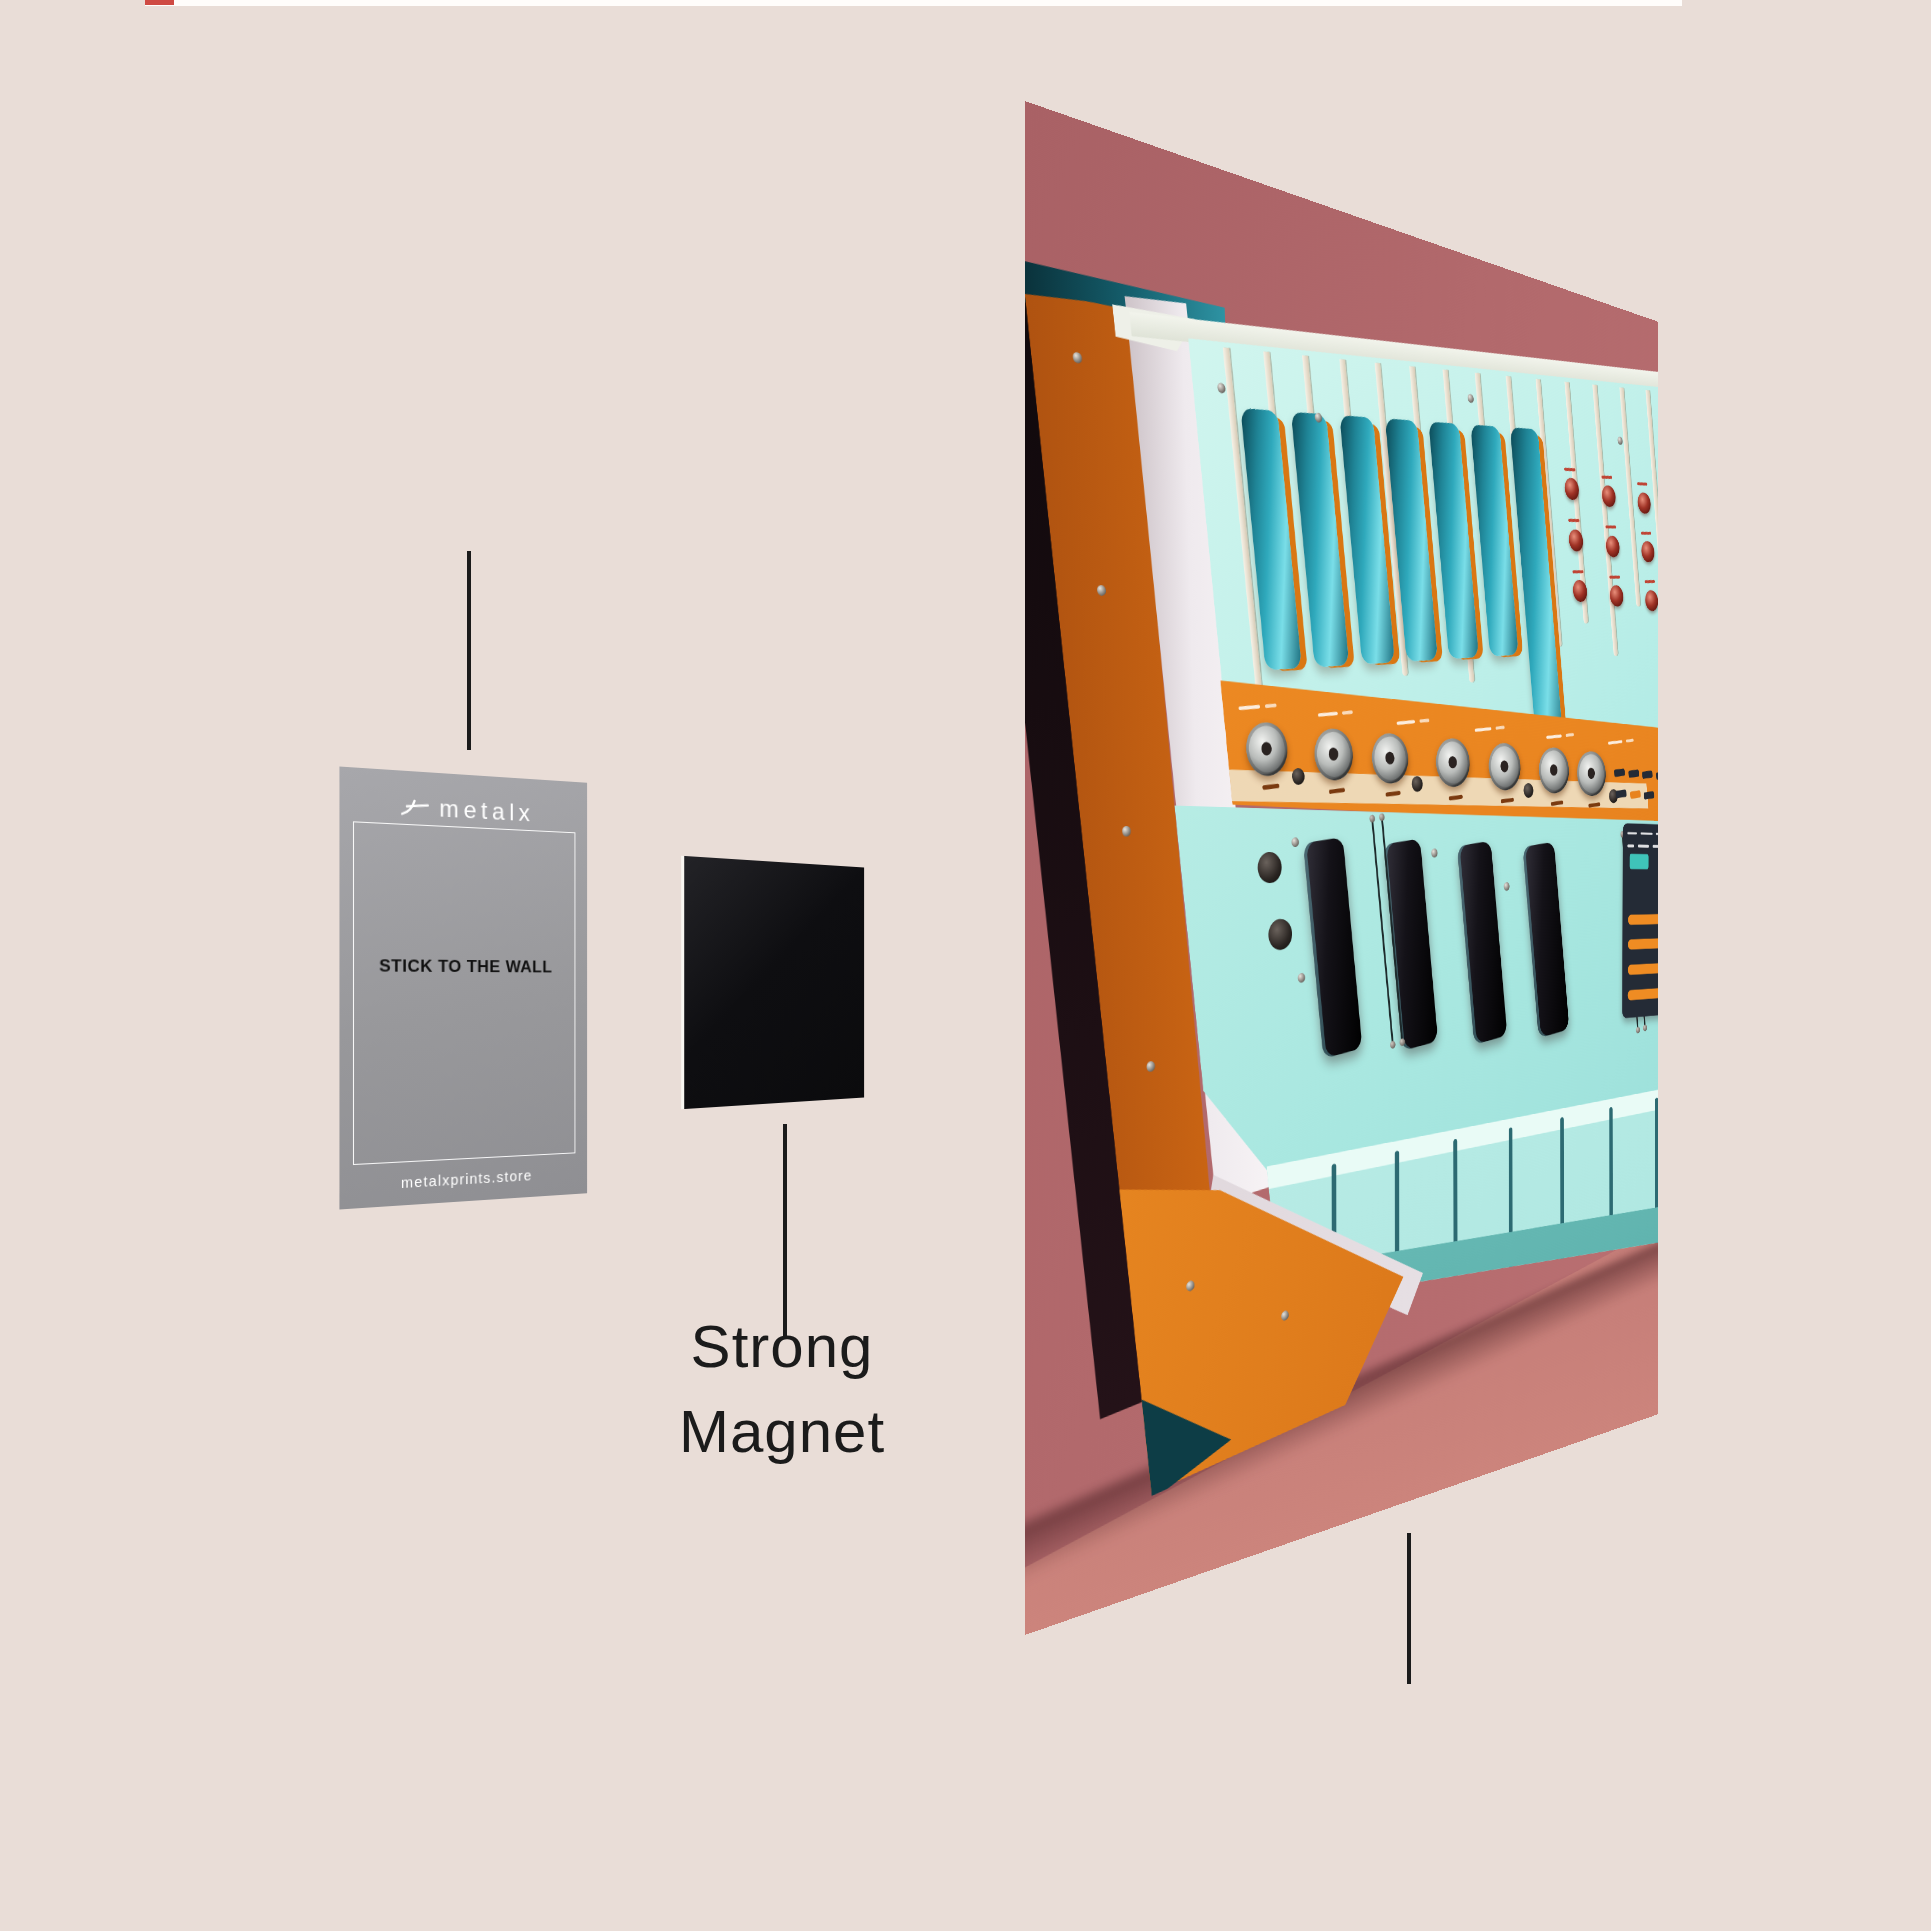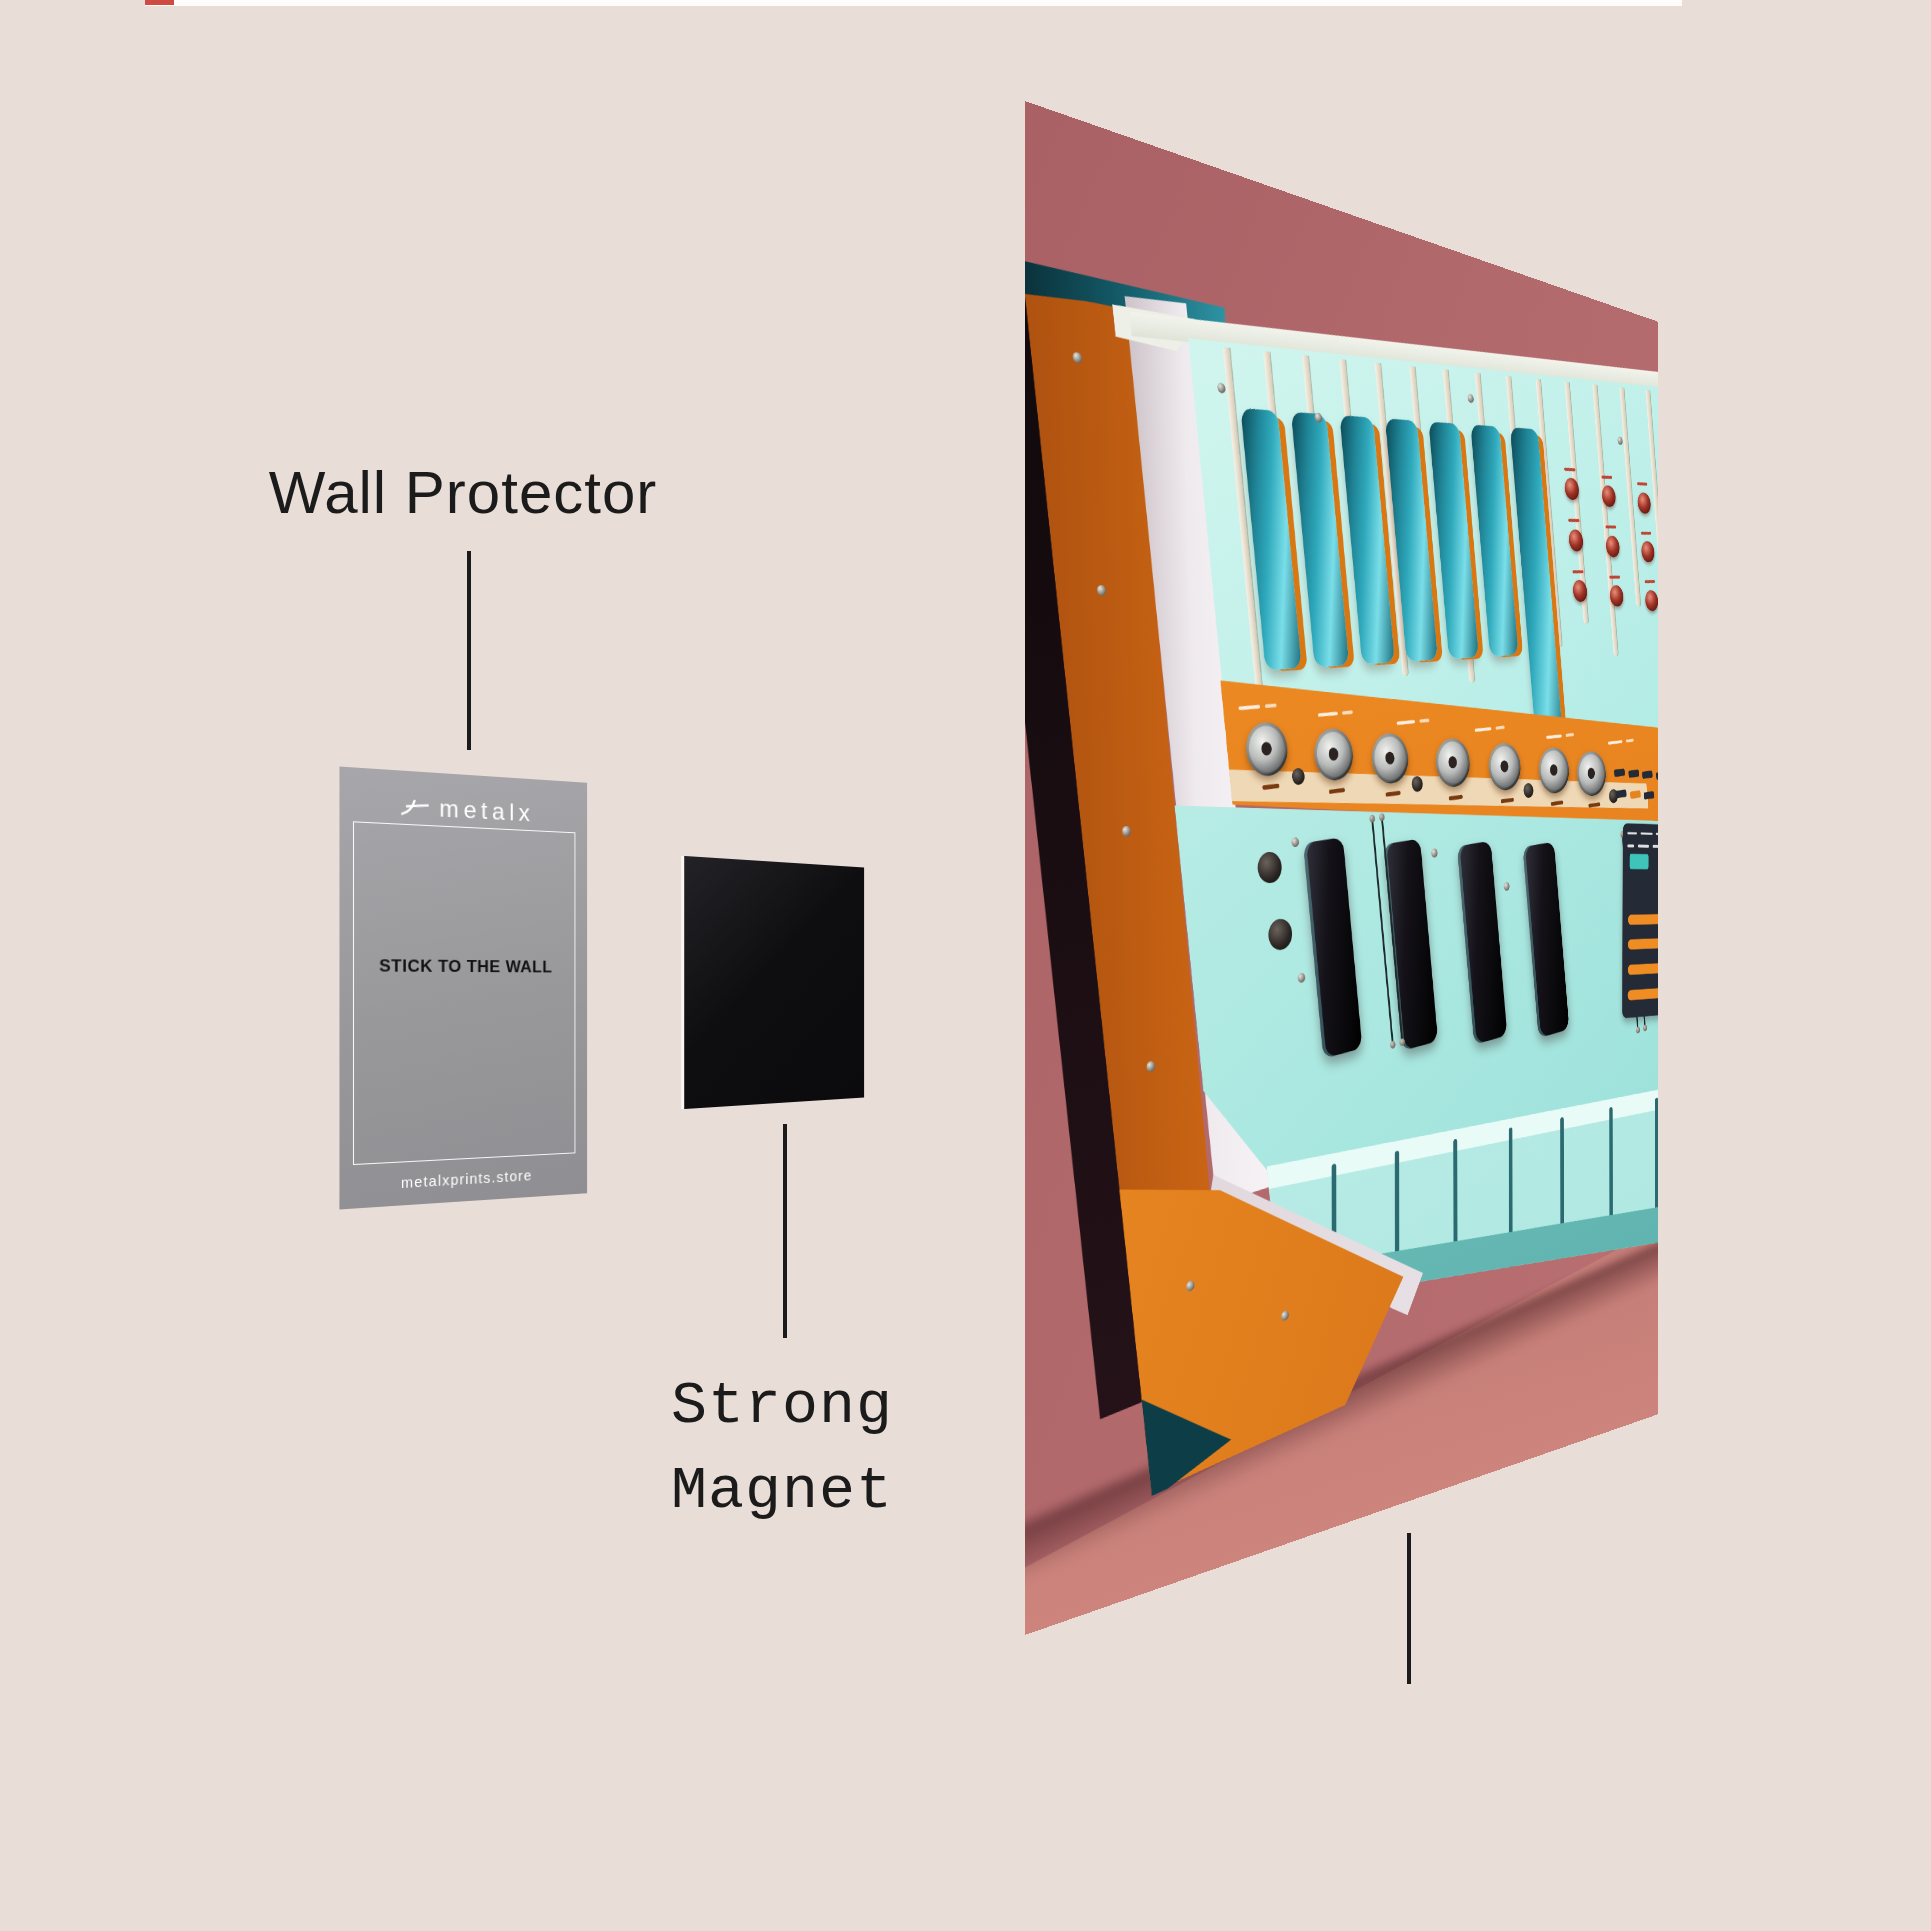--- a/index.html
+++ b/index.html
@@ -9,21 +9,21 @@
   .abs{position:absolute;}
 
   
   #top-strip{left:145px;top:0;width:1537px;height:5.8px;background:var(--top-strip,#fffdfb);}
   #top-strip-accent{left:145px;top:0;width:29px;height:4.8px;background:var(--top-strip-accent,#cf4a43);}
 
   
   .caption{position:absolute;font-weight:500;font-size:60px;line-height:85px;letter-spacing:1px;
            color:var(--ink,#1b1b1b);text-align:center;white-space:pre-line;}
   #cap-wall{left:149px;top:450px;width:628px;}
-  #cap-strong{left:468px;top:1364px;width:628px;font-family:Liberation Mono, monospace;}
+  #cap-strong{left:468px;top:1304px;width:628px;}
   #cap-metal{left:1091px;top:1682px;width:628px;}
   .leader{position:absolute;width:3.9px;background:var(--ink,#1b1b1b);}
   #line-wall{left:467px;top:551px;height:199px;}
   #line-magnet{left:783px;top:1124px;height:214px;}
   #line-poster{left:1407px;top:1533px;height:151px;}
 
   
   #card{left:340px;top:775px;width:256px;height:426px;
         background:linear-gradient(170deg,#a7a7ab,#98989b 55%,#8f8f93);
         transform:perspective(869px) rotateY(15deg);}
@@ -86,21 +86,20 @@
   .chip{position:absolute;left:15.4px;top:42px;width:42px;height:21px;border-radius:3.9px;background:#3fc4b9;}
 </style>
 </head>
 <body>
 
 <div id="canvas">
 
   <div class="abs" id="top-strip"></div>
   <div class="abs" id="top-strip-accent"></div>
 
-  <div class="caption" id="cap-wall">Wall Protector</div>
   <div class="leader" id="line-wall"></div>
 
   <div class="abs" id="card">
     <div class="abs" id="card-brand">
       <svg width="33" height="21" viewBox="0 0 34 22">
         <path d="M3 17 C10 15 14 10 16 3" stroke="#fff" stroke-width="2.4" fill="none" stroke-linecap="round"></path>
         <path d="M8 9 L30 7" stroke="#fff" stroke-width="2.4" fill="none" stroke-linecap="round"></path>
       </svg><span>metalx</span>
     </div>
     <div class="abs" id="card-border"></div>

